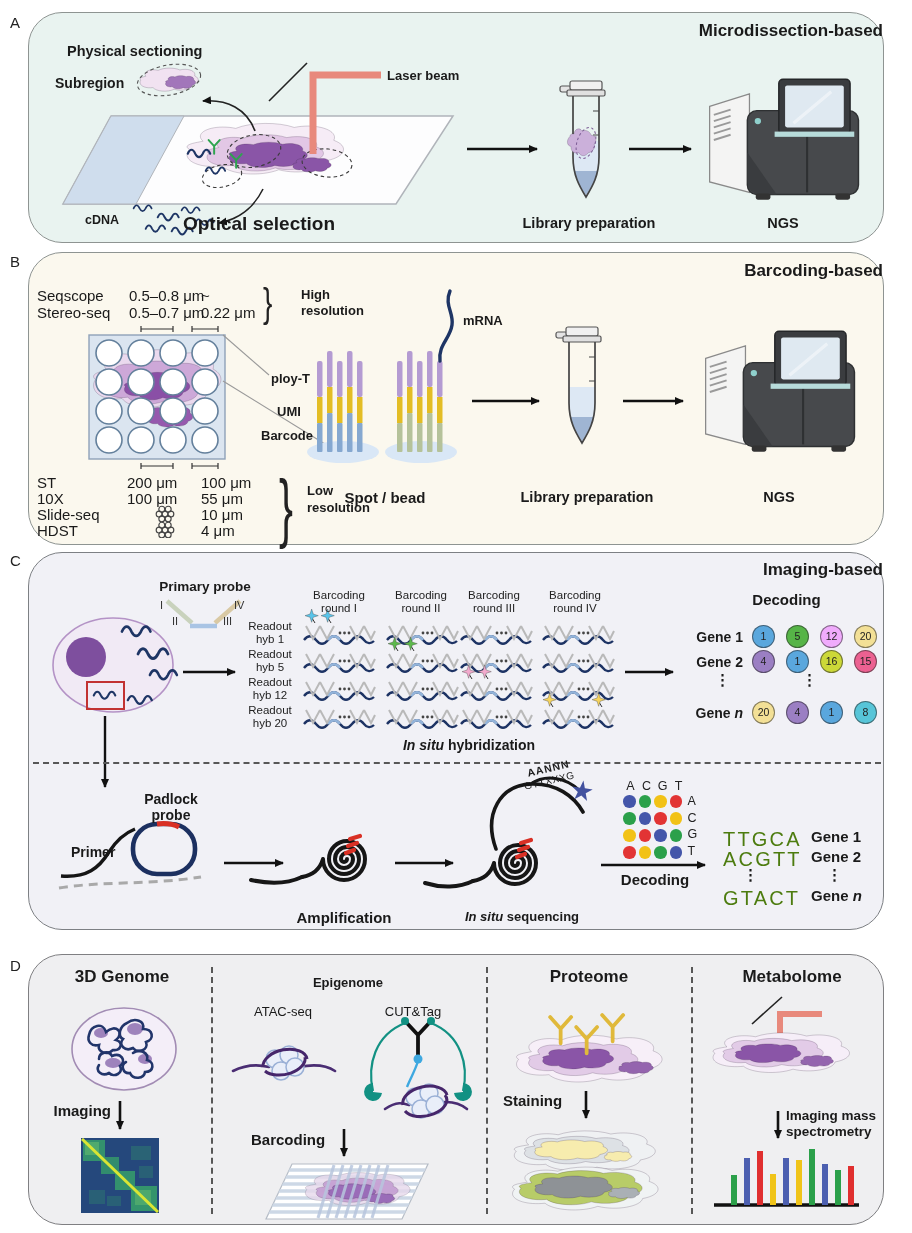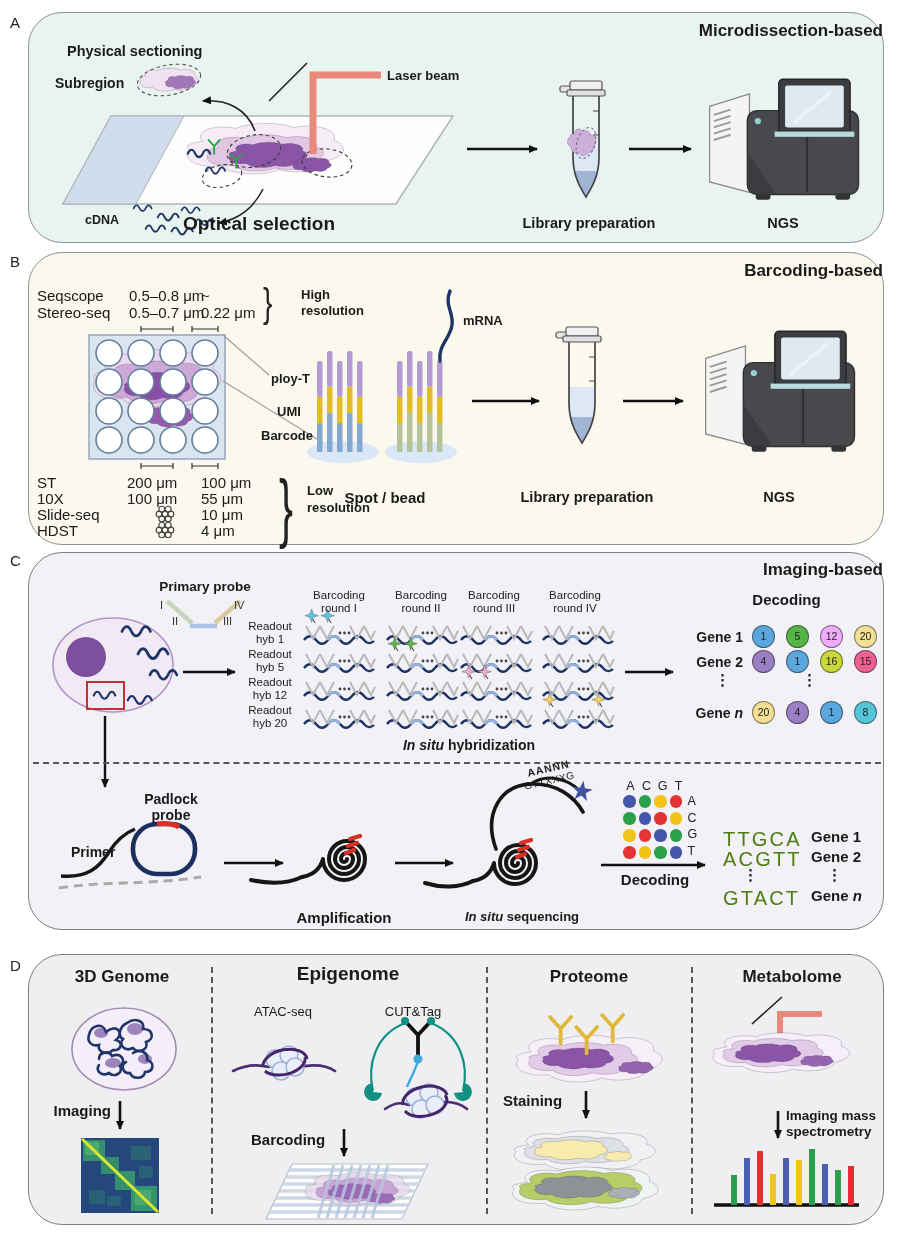--- a/index.html
+++ b/index.html
@@ -561,21 +561,21 @@
       <rect x="50" y="8" width="20" height="14" opacity="0.35"></rect>
       <rect x="8" y="52" width="16" height="14" opacity="0.3"></rect>
       <rect x="58" y="28" width="14" height="12" opacity="0.3"></rect>
       <rect x="26" y="58" width="14" height="10" opacity="0.3"></rect>
     </g>
     <rect x="4" y="4" width="14" height="13" fill="#58b06e" opacity="0.8"></rect>
     <rect x="54" y="52" width="16" height="15" fill="#58b06e" opacity="0.7"></rect>
     <line x1="1" y1="1" x2="77" y2="74" stroke="#d9e534" stroke-width="3"></line>
   </svg>
 
-  <span class="abs b ctr" style="left:244px;top:8px;width:150px;font-size:19px">Epigenome</span>
+  <span class="abs b ctr" style="left:244px;top:20px;width:150px;font-size:13px">Epigenome</span>
   <span class="abs ctr" style="left:212px;top:49px;width:84px;font-size:13px">ATAC-seq</span>
   <span class="abs ctr" style="left:342px;top:49px;width:84px;font-size:13px">CUT&amp;Tag</span>
   <svg class="abs" style="left:200px;top:80px" width="110" height="60" viewBox="0 0 110 60">
     <path d="M4,36 C20,28 32,30 40,32 M70,32 C80,30 94,28 106,36" fill="none" stroke="#4a2d73" stroke-width="2.6" stroke-linecap="round"></path>
     <g fill="#e9eef9" stroke="#9ab0d6" stroke-width="1.5">
       <circle cx="46" cy="24" r="9"></circle>
         <circle cx="60" cy="20" r="9"></circle>
         <circle cx="52" cy="36" r="9"></circle>
         <circle cx="66" cy="32" r="9"></circle>
     </g>

